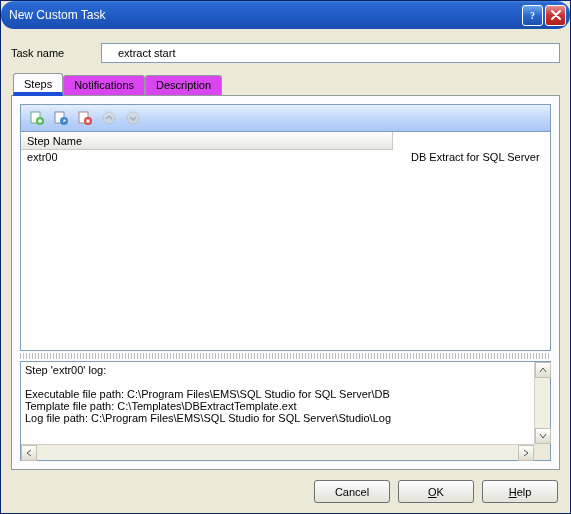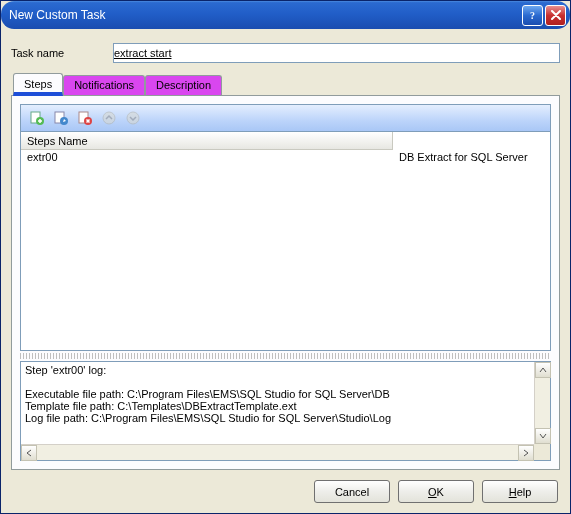--- a/index.html
+++ b/index.html
@@ -40,33 +40,31 @@
     position: relative;
     padding: 8px 10px 8px 10px;
     height: calc(100% - 28px);
     display: flex;
     flex-direction: column;
   }
   .row-taskname {
     display: flex;
     align-items: center;
     margin: 6px 0 10px 0;
-    gap: 12px;
   }
   .row-taskname label {
     width: 90px;
   }
   .row-taskname input {
     flex: 1;
     height: 20px;
     border: 1px solid #7f9db9;
-    padding: 0 0;
+    padding: 0 16px;
     font: inherit;
     background: #fff;
-    text-decoration: underline;
   }
   .tabstrip {
     display: flex;
     position: relative;
     z-index: 2;
     margin-left: 2px;
   }
   .tab {
     padding: 3px 10px 2px 10px;
     border: 1px solid #919b9c;
@@ -140,21 +138,21 @@
   .grid-row {
     display: flex;
     height: 16px;
     justify-content: flex-end;
   }
   .grid-row .gc {
     padding: 1px 6px;
     border-right: 1px solid transparent;
   }
   .gc.col1 { flex: 0 0 372px; }
-  .gc.col2 { flex: 1; }
+  .gc.col2 { flex: 1; margin-left: 12px; }
   .splitter {
     height: 6px;
     background: repeating-linear-gradient(90deg,#bfbfbf 0 1px, transparent 1px 3px);
     margin: 2px 0;
     cursor: row-resize;
   }
   .logarea-wrap {
     border: 1px solid #7f9db9;
     height: 100px;
     background:#fff;
@@ -264,21 +262,21 @@
       <div class="tbicon disabled">
         <svg width="16" height="16" viewBox="0 0 16 16">
             <circle cx="8" cy="8" r="6" fill="#d9d9d0" stroke="#b0b0a6"></circle>
             <path d="M5 7l3 3 3-3" fill="none" stroke="#888" stroke-width="1.5"></path>
           </svg>
       </div>
     </div>
 
     <div class="grid">
       <div class="grid-header">
-        <div class="gh col1">Steps Name</div>
+        <div class="gh col1">Step Name</div>
       </div>
       <div class="grid-body">
         <div class="grid-row">
           <div class="gc col1">extr00</div>
           <div class="gc col2">DB Extract for SQL Server</div>
         </div>
       </div>
     </div>
 
     <div class="splitter"></div>

